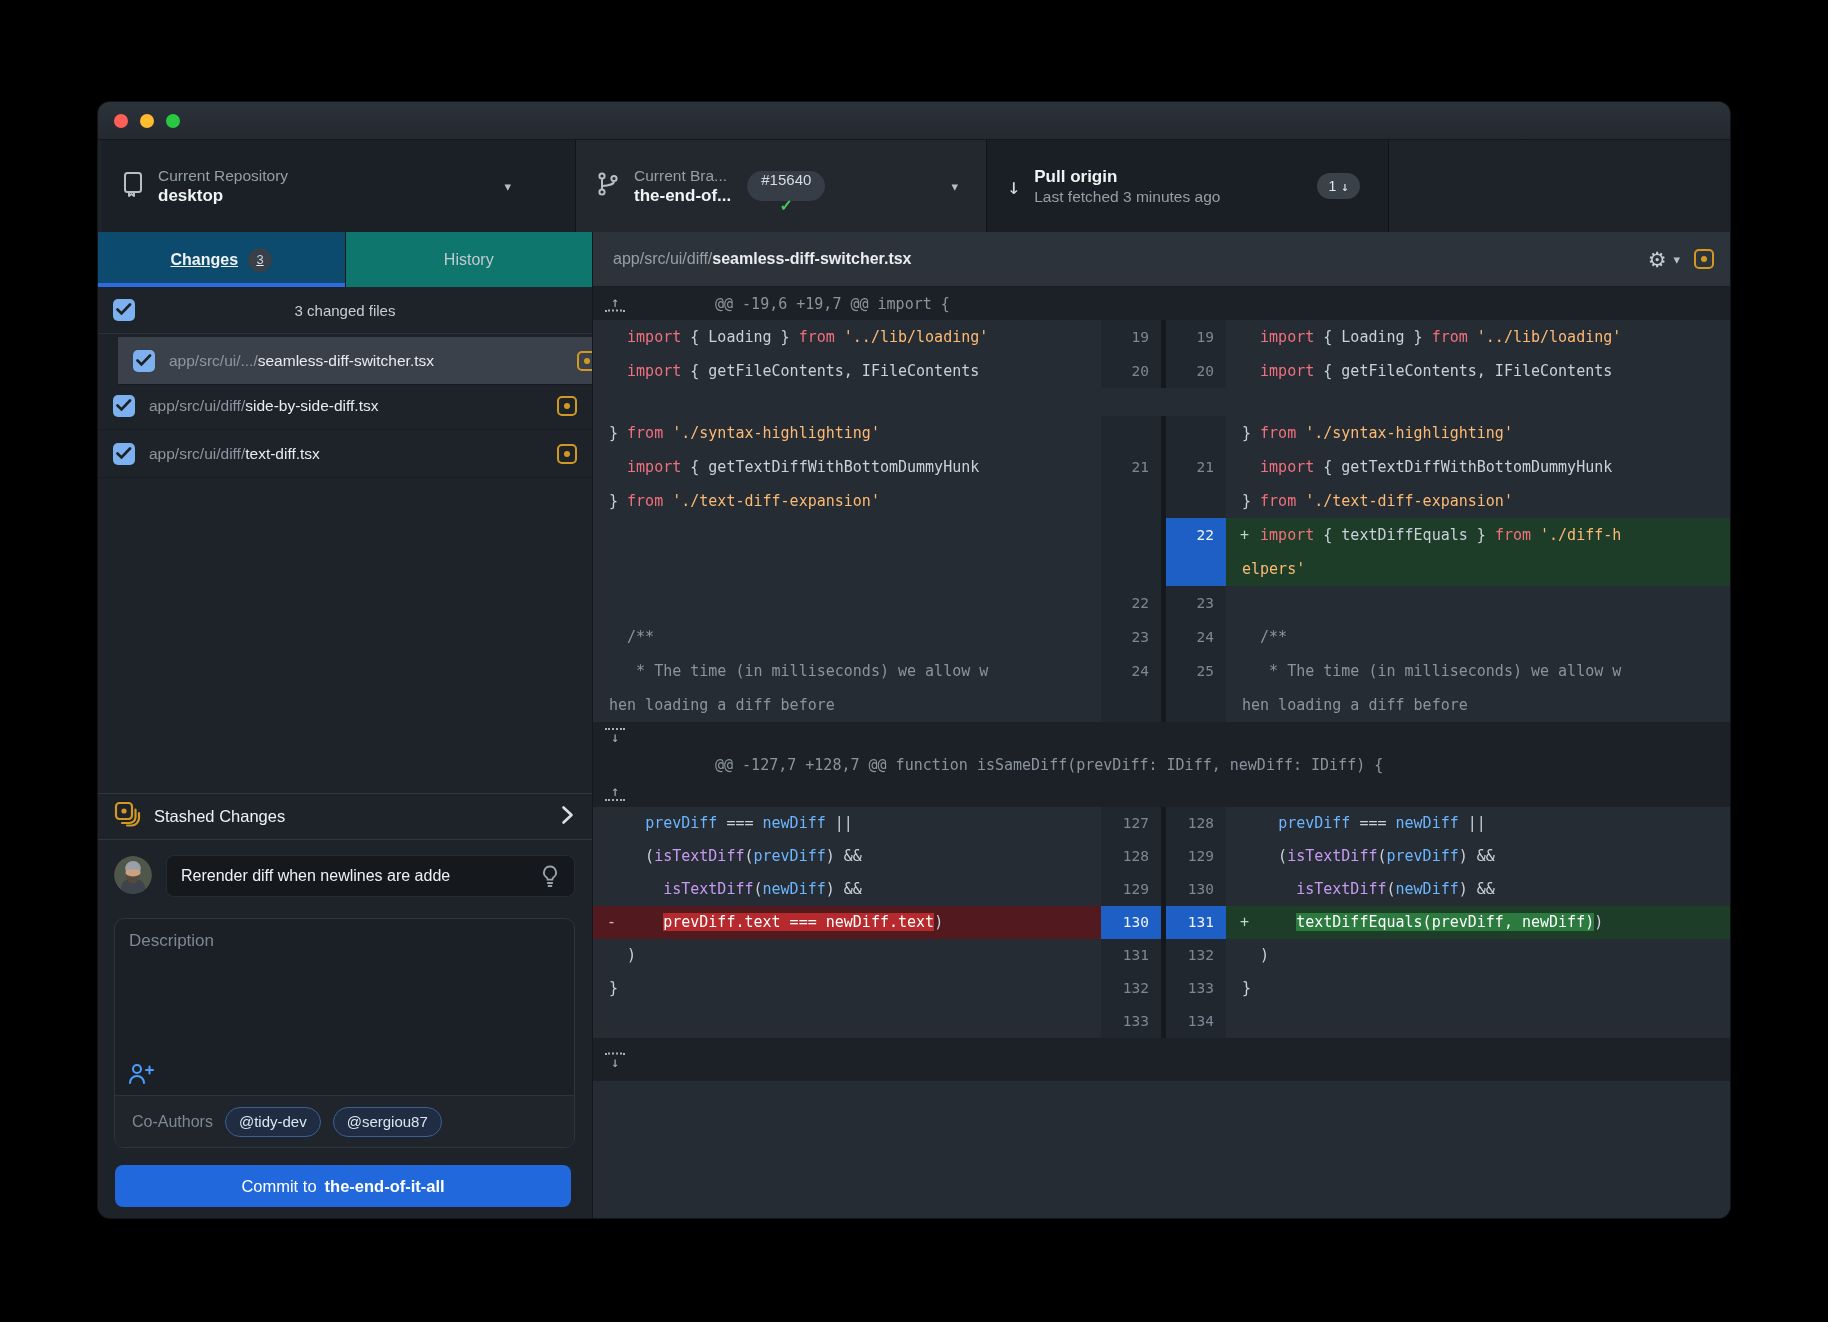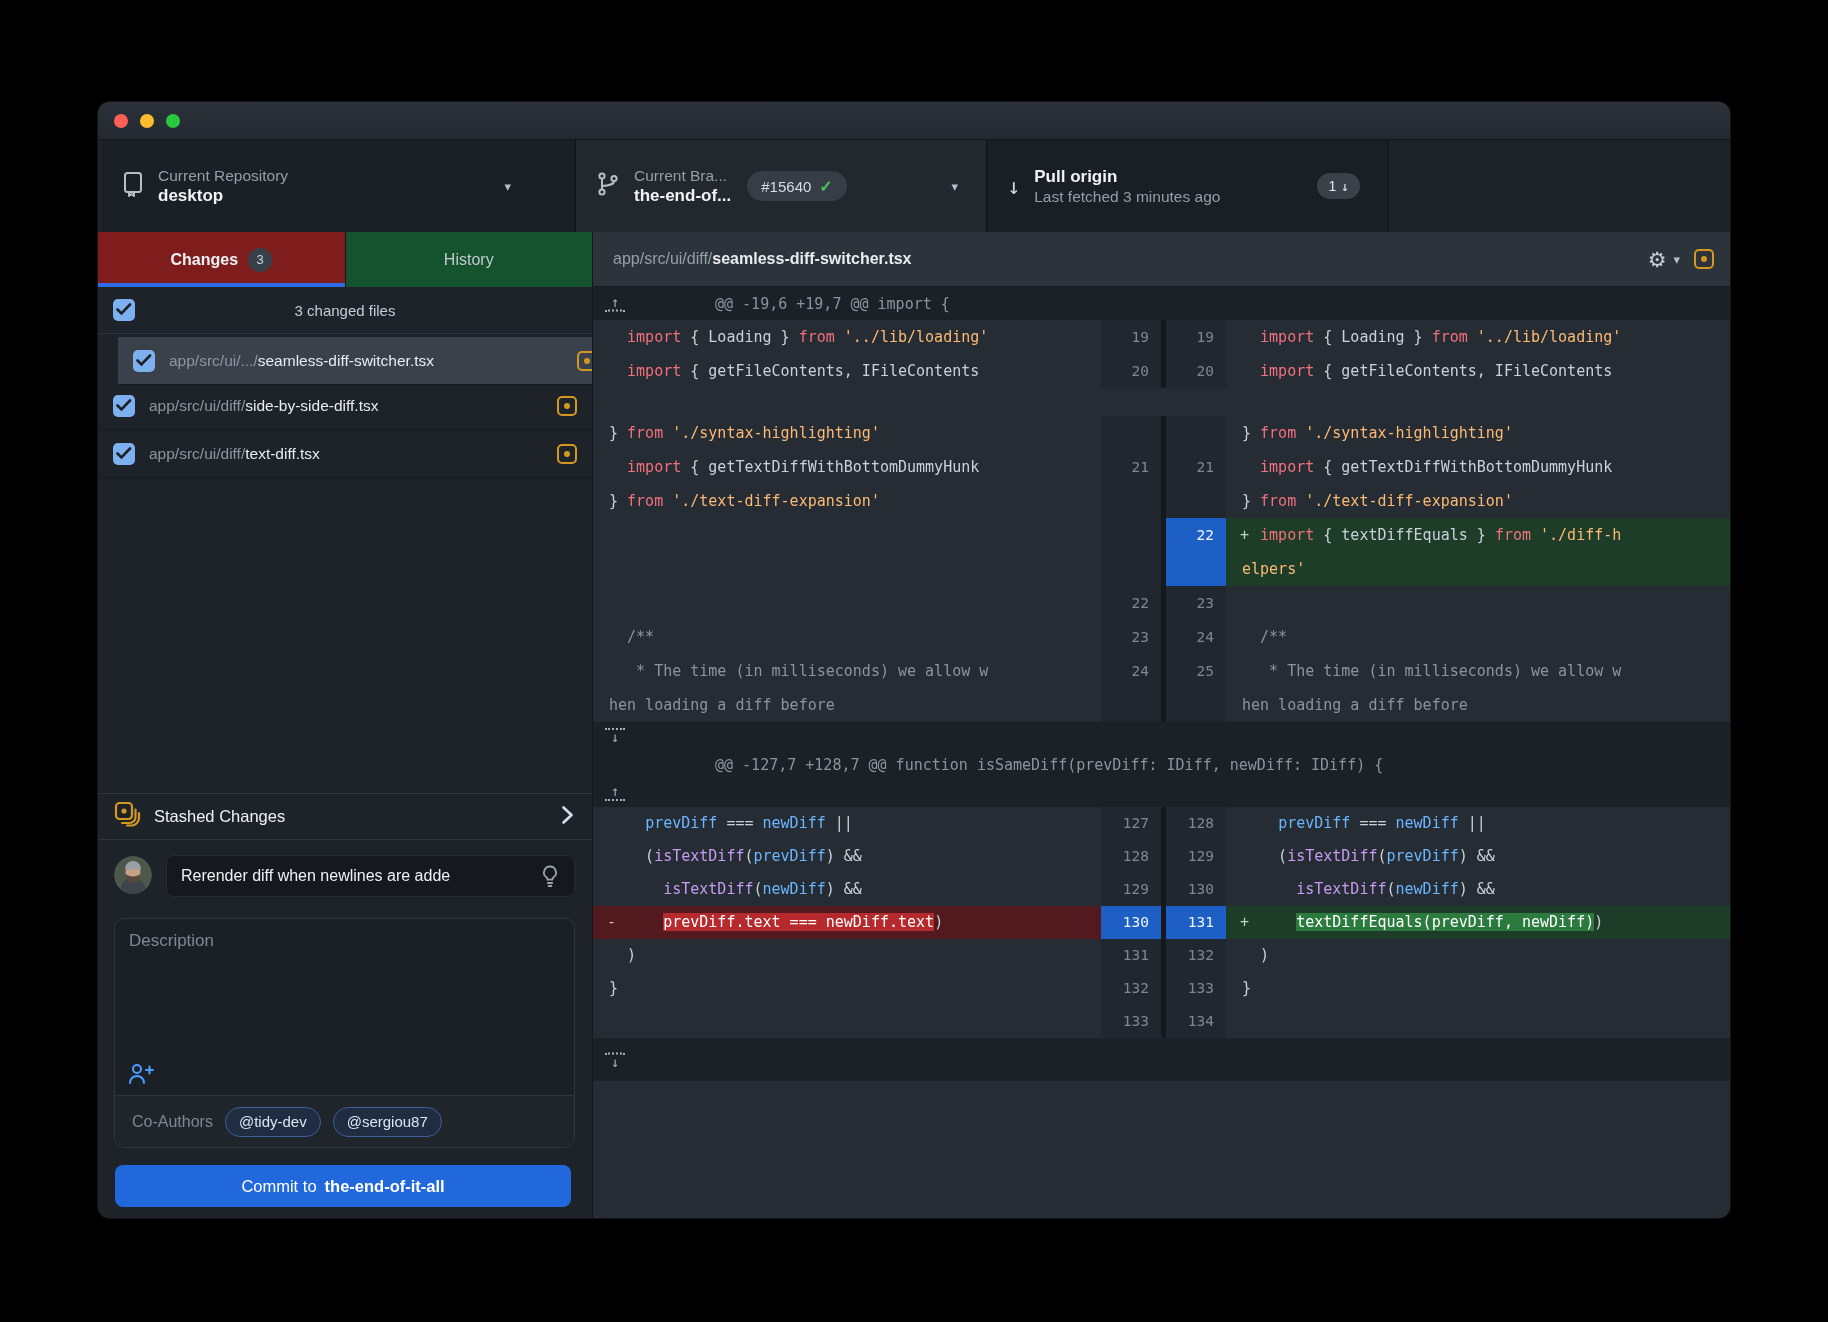--- a/index.html
+++ b/index.html
@@ -17,32 +17,32 @@
   .tb-branch { left:474px; width:411px; background:#23282f; }
   .tb-pull { left:885px; width:402px; background:#1a1f25; }
   .tb-rest { left:1287px; right:0; background:#1e232a; border-right:none; }
   .tb-icon { margin-left:20px; flex:none; }
   .tb-text { margin-left:14px; line-height:1.25; }
   .tb-label { font-size:15.5px; color:#959fa8; }
   .tb-value { font-size:17px; font-weight:bold; color:#f0f3f6; }
   .caret { font-size:13px; color:#b6bfc8; }
   .tb-caret-repo { position:absolute; right:64px; top:50%; transform:translateY(-50%); }
   .pr-badge { margin-left:16px; height:30px; padding:0 14px; border-radius:15px; background:#363d46; display:flex; align-items:center; gap:8px;
-              font-size:15px; color:#d7dde3; }
+              font-size:15px; color:#d7dde3;flex-direction:column; }
   .pr-check { color:#46c55a; font-size:16px; font-weight:bold; }
   .tb-caret-branch { position:absolute; right:28px; top:50%; transform:translateY(-50%); }
   .pull-arrow { font-size:22px; color:#cfd6dd; font-family:"DejaVu Sans Mono",monospace; }
   .count-badge { position:absolute; right:28px; top:50%; transform:translateY(-50%); height:26px; padding:0 11px; border-radius:13px;
                  background:#3a4149; color:#e3e9ee; font-size:14px; display:flex; align-items:center; gap:5px; }
   .count-badge .caret-dn { font-size:13px; font-family:"DejaVu Sans Mono",monospace; }
   
   .tabrow { position:absolute; left:0; top:130px; width:494px; height:55px; display:flex; }
   .tab { flex:1; position:relative; display:flex; align-items:center; justify-content:center; gap:10px; font-size:16px; }
-  .tab.active { background:#7f1d1d; color:#f0f3f6; font-weight:bold; }
-  .tab.idle { background:#14532d; color:#c2cad2; border-left:1px solid #14181d; }
+  .tab.active { background:#0c4a6e; color:#f0f3f6; font-weight:bold;text-decoration:underline; }
+  .tab.idle { background:#0f766e; color:#c2cad2; border-left:1px solid #14181d; }
   .tab-underline { position:absolute; left:0; right:0; bottom:0; height:4px; background:#2e6be2; }
   .tab-badge { min-width:24px; height:24px; border-radius:12px; background:#384049; color:#ccd4dc; font-size:13px; font-weight:normal;
                display:flex; align-items:center; justify-content:center; padding:0 7px; }
   .diff-header { position:absolute; left:494px; top:130px; right:0; height:55px; background:#2d333b; border-left:1px solid #14181d;
                  border-bottom:1px solid #191e24; display:flex; align-items:center; }
   .diff-path { margin-left:20px; font-size:16px; }
   .diff-path .dir { color:#969fa8; } .diff-path .fname { color:#e9edf1; font-weight:bold; }
   .header-actions { position:absolute; right:16px; top:0; bottom:0; display:flex; align-items:center; gap:14px; }
   .gear { font-size:21px; color:#c6ced6; line-height:1; }
   .mod-icon { width:20px; height:20px; border:2px solid #d29922; border-radius:5px; position:relative; flex:none; }

